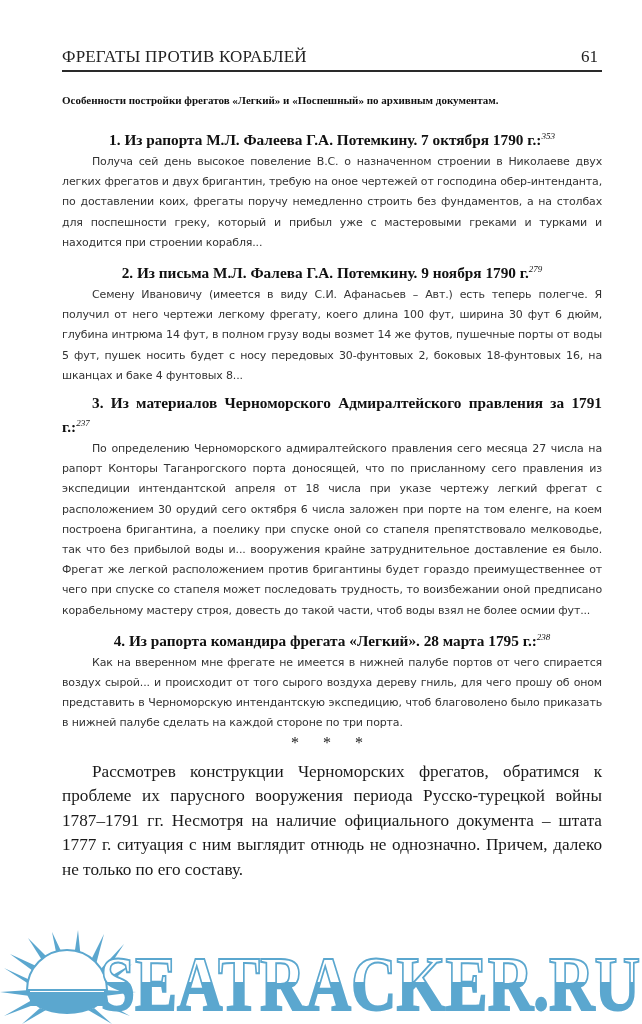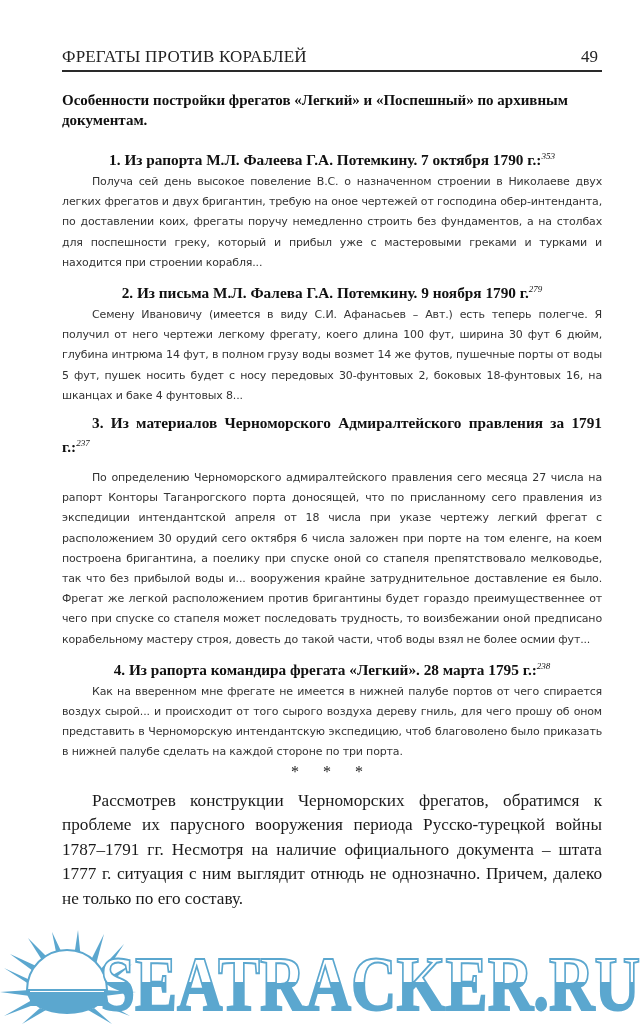--- a/index.html
+++ b/index.html
@@ -2,37 +2,37 @@
 <html><head>
 <meta charset="utf-8">
 <style>
   html, body { margin: 0; padding: 0; background: #ffffff; }
   body { width: 642px; height: 1024px; position: relative; overflow: hidden; color: #1a1a1a; }
   .page { position: absolute; left: 0; top: 0; width: 642px; height: 1024px; }
   .running-head { position: absolute; left: 62px; top: 42px; width: 540px; height: 28px; border-bottom: 2px solid #2a2a2a; text-align: center; }
   .running-title { position: absolute; left: 0; bottom: 3px; font-family: "Liberation Serif", serif; font-size: 17px; letter-spacing: 0.2px; color: #222; }
   .page-num { position: absolute; right: 4px; bottom: 3px; font-family: "Liberation Serif", serif; font-size: 17px; color: #222; }
   .content { position: absolute; left: 62px; top: 90px; width: 540px; }
-  .section-title { font-family: "Liberation Serif", serif; font-weight: bold; font-size: 15px; line-height: 20px; margin: 0; color: #111; }
+  .section-title { font-family: "Liberation Serif", serif; font-weight: bold; font-size: 11px; line-height: 20px; margin: 0; color: #111; }
   .doc-heading { font-family: "Liberation Serif", serif; font-weight: bold; font-size: 15.3px; line-height: 21px; margin: 0; text-align: center; color: #111; }
   .doc-heading.left { text-align: justify; text-indent: 30px; }
   .doc-heading sup { font-size: 9px; font-style: italic; font-weight: normal; vertical-align: 6px; }
   .quote { font-family: "DejaVu Sans", sans-serif; font-size: 11px; line-height: 20.2px; text-align: justify; text-indent: 30px; margin: 0; color: #333; letter-spacing: -0.15px; }
   .stars { font-family: "Liberation Serif", serif; font-size: 16px; text-align: center; letter-spacing: 10px; margin: 0; color: #222; }
   .body-text { font-family: "Liberation Serif", serif; font-size: 17.2px; line-height: 24.5px; text-align: justify; text-indent: 30px; margin: 0; color: #1a1a1a; }
   .watermark { position: absolute; left: 0; top: 930px; width: 642px; height: 94px; }
 </style>
 </head>
 <body>
 
 <div class="page">
 
   <div class="running-head">
     <span class="running-title">ФРЕГАТЫ ПРОТИВ КОРАБЛЕЙ</span>
-    <span class="page-num">49</span>
+    <span class="page-num">61</span>
   </div>
 
   <div class="content">
 
     <p class="section-title" style="margin-bottom:16px;">Особенности постройки фрегатов «Легкий» и «Поспешный» по архивным документам.</p>
 
     <div style="margin-bottom:6px;">
       <p class="doc-heading" style="margin-bottom:2px;">
         <span>1. Из рапорта М.Л. Фалеева Г.А. Потемкину. 7 октября 1790 г.:</span><sup>353</sup>
       </p>
@@ -40,21 +40,21 @@
     </div>
 
     <div style="margin-bottom:6px;">
       <p class="doc-heading" style="margin-bottom:2px;">
         <span>2. Из письма М.Л. Фалева Г.А. Потемкину. 9 ноября 1790 г.</span><sup>279</sup>
       </p>
       <p class="quote">Семену Ивановичу (имеется в виду С.И. Афанасьев – Авт.) есть теперь полегче. Я получил от него чертежи легкому фрегату, коего длина 100 фут, ширина 30 фут 6 дюйм, глубина интрюма 14 фут, в полном грузу воды возмет 14 же футов, пушечные порты от воды 5 фут, пушек носить будет с носу передовых 30-фунтовых 2, боковых 18-фунтовых 16, на шканцах и баке 4 фунтовых 8...</p>
     </div>
 
     <div style="margin-bottom:6px;">
-      <p class="doc-heading left" style="margin-bottom:11px;">
+      <p class="doc-heading left" style="margin-bottom:2px;">
         <span>3. Из материалов Черноморского Адмиралтейского правления за 1791 г.:</span><sup>237</sup>
       </p>
       <p class="quote">По определению Черноморского адмиралтейского правления сего месяца 27 числа на рапорт Конторы Таганрогского порта доносящей, что по присланному сего правления из экспедиции интендантской апреля от 18 числа при указе чертежу легкий фрегат с расположением 30 орудий сего октября 6 числа заложен при порте на том еленге, на коем построена бригантина, а поелику при спуске оной со стапеля препятствовало мелководье, так что без прибылой воды и... вооружения крайне затруднительное доставление ея было. Фрегат же легкой расположением против бригантины будет гораздо преимущественнее от чего при спуске со стапеля может последовать трудность, то воизбежании оной предписано корабельному мастеру строя, довесть до такой части, чтоб воды взял не более осмии фут...</p>
     </div>
 
     <div style="margin-bottom:0;">
       <p class="doc-heading" style="margin-bottom:2px;">
         <span>4. Из рапорта командира фрегата «Легкий». 28 марта 1795 г.:</span><sup>238</sup>
       </p>
       <p class="quote">Как на вверенном мне фрегате не имеется в нижней палубе портов от чего спирается воздух сырой... и происходит от того сырого воздуха дереву гниль, для чего прошу об оном представить в Черноморскую интендантскую экспедицию, чтоб благоволено было приказать в нижней палубе сделать на каждой стороне по три порта.</p>

